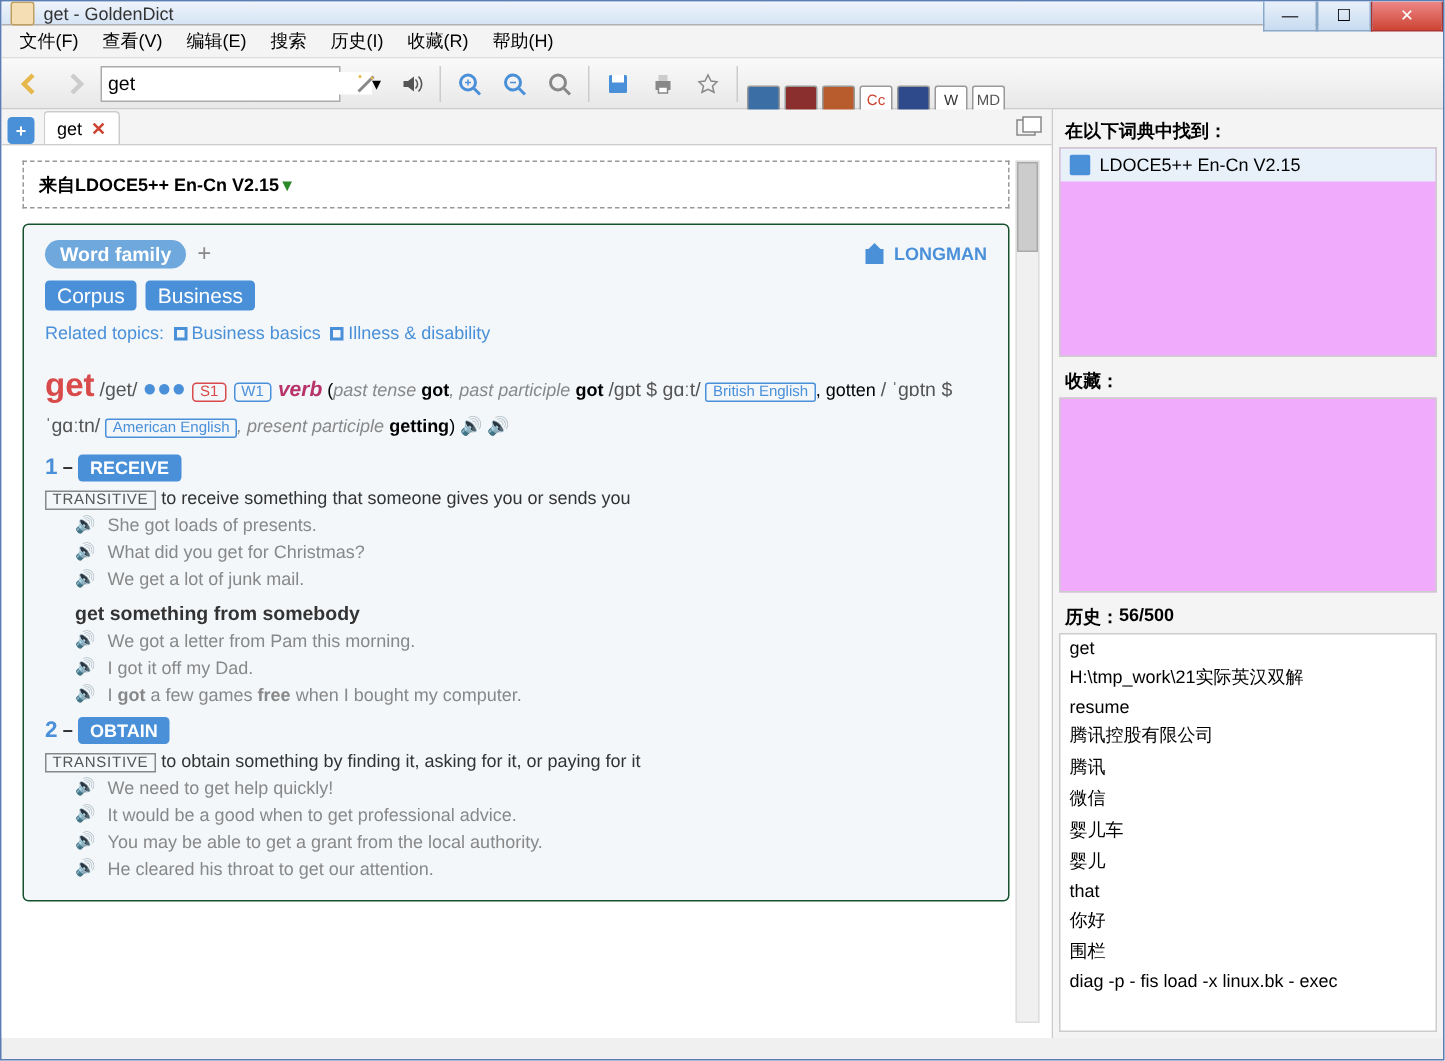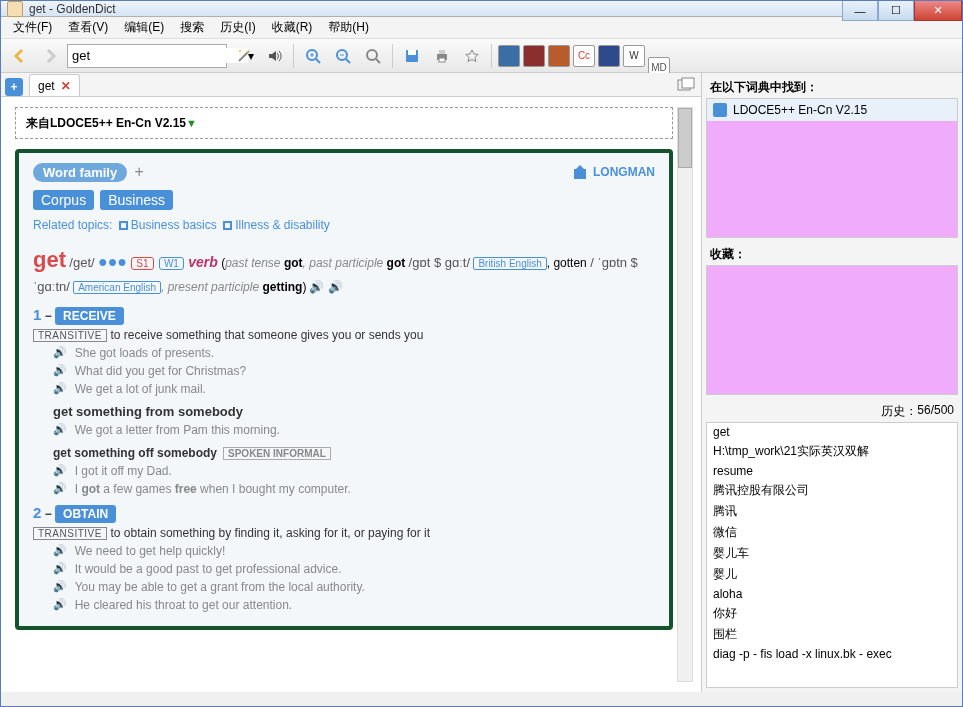--- a/index.html
+++ b/index.html
@@ -10,33 +10,33 @@
 .winbtns{position:absolute;right:0;top:0;display:flex}
 .winbtn{width:36px;height:20px;border:1px solid #8aa8c8;border-top:none;display:flex;align-items:center;justify-content:center;background:linear-gradient(#e8f0fa,#c8dcf0);font-size:11px}
 .winbtn.close{background:linear-gradient(#e88,#c43);color:#fff;width:48px;border-color:#a33}
 .menubar{height:22px;background:#f4f4f4;display:flex;align-items:center;padding:0 4px;border-bottom:1px solid #ddd}
 .menubar span{padding:2px 8px;cursor:default}
 .toolbar{height:34px;background:linear-gradient(#fafafa,#e8e8e8);display:flex;align-items:center;padding:0 6px;gap:4px;border-bottom:1px solid #ccc}
 .tbtn{width:26px;height:26px;border:1px solid transparent;border-radius:3px;display:flex;align-items:center;justify-content:center;cursor:pointer}
 .searchbox{display:flex;align-items:center;border:1px solid #aaa;background:#fff;height:24px;width:160px;padding:0 4px}
 .searchbox input{border:none;outline:none;flex:1;font-size:13px}
 .sep{width:1px;height:24px;background:#ccc;margin:0 2px}
-.dictbar{display:flex;gap:3px;align-items:center}
+.dictbar{display:flex;gap:3px;align-items:flex-end}
 .dictico{width:22px;height:22px;border:1px solid #999;border-radius:2px;display:flex;align-items:center;justify-content:center;font-size:10px}
 .main{display:flex;height:619px}
 .content{flex:1;display:flex;flex-direction:column;border-right:1px solid #ccc}
 .tabs{height:24px;display:flex;align-items:flex-end;padding:2px 4px 0;background:#f4f4f4;border-bottom:1px solid #ccc;position:relative}
 .addtab{width:18px;height:18px;background:#4a90d9;color:#fff;border-radius:3px;display:flex;align-items:center;justify-content:center;margin-right:6px;font-weight:bold}
 .tab{height:22px;background:#fff;border:1px solid #ccc;border-bottom:none;padding:2px 8px;display:flex;align-items:center;gap:6px;border-radius:3px 3px 0 0}
 .tab .x{color:#c43;font-weight:bold}
 .newwin{position:absolute;right:6px;top:4px;width:18px;height:16px}
 .article{flex:1;overflow-y:auto;background:#fff;padding:10px 28px 10px 14px;position:relative}
 .srcbox{border:1px dashed #999;padding:6px 10px;margin-bottom:10px;font-weight:bold;font-size:14px}
 .srcbox .arr{color:#2a8a2a;font-size:11px}
-.entry{background:#f3f7fa;border:4px solid #14532d;border-radius:4px;padding:10px 14px}
+.entry{background:#f3f7fa;border:1px solid #14532d;border-radius:4px;padding:10px 14px}
 .wf{display:inline-block;background:#6fa8dc;color:#fff;padding:2px 10px;border-radius:10px;font-weight:bold;font-size:13px}
 .plus{color:#888;font-size:16px;margin-left:4px}
 .badges{margin:8px 0;display:flex;gap:6px;align-items:center}
 .badge{background:#4a90d9;color:#fff;padding:2px 8px;border-radius:3px;font-size:14px}
 .longman{float:right;color:#4a90d9;font-weight:bold;font-size:13px;display:flex;align-items:center;gap:4px}
 .longman svg{width:18px;height:18px}
 .related{color:#4a90d9;font-size:12px;margin:6px 0 10px}
 .related .sq{display:inline-block;width:9px;height:9px;border:2px solid #4a90d9;margin:0 3px;vertical-align:middle}
 .hw{color:#d94a4a;font-size:22px;font-weight:bold}
 .pron{color:#555;font-size:13px}
@@ -58,21 +58,21 @@
 .ex .sp{color:#aaa;font-size:11px}
 .pattern{color:#333;font-weight:bold;margin:8px 0 2px 20px;font-size:13px}
 .reg{border:1px solid #aaa;color:#888;padding:0 4px;font-size:10px;margin-left:6px}
 .sidebar{width:260px;background:#f4f4f4;display:flex;flex-direction:column;padding:4px}
 .panel{margin-bottom:6px}
 .panel-h{font-size:12px;padding:2px 4px;font-weight:bold}
 .panel-b{background:#f0abfc;border:1px solid #ccc;overflow-y:auto}
 .dictlist{height:140px}
 .dictitem{padding:4px 6px;background:#e8f0fa;display:flex;align-items:center;gap:6px}
 .favbox{height:130px}
-.histhdr{display:flex;justify-content:flex-end;padding:2px 4px;font-weight:normal}
+.histhdr{display:flex;justify-content:flex-start;padding:2px 4px;font-weight:bold}
 .histlist{flex:1;background:#fff;border:1px solid #ccc;overflow-y:auto}
 .histitem{padding:2px 6px;font-size:12px;cursor:default;white-space:nowrap;overflow:hidden;text-overflow:ellipsis}
 .vscroll{position:absolute;right:8px;top:10px;bottom:10px;width:16px;background:#f0f0f0;border:1px solid #ddd}
 .vthumb{position:absolute;top:0;left:0;right:0;height:60px;background:#ccc;border:1px solid #aaa}
 </style>
 </head>
 <body>
 
 <div class="titlebar">
   <div class="ico"></div>
@@ -250,42 +250,41 @@
             </div>
           <div class="ex">
               <span class="sp">🔊</span>
               <span>We get a lot of junk mail.</span>
             </div>
           <div class="pattern">get something from somebody</div>
           <div class="ex">
               <span class="sp">🔊</span>
               <span>We got a letter from Pam this morning.</span>
             </div>
-          <div class="pattern"><span>get something off somebody</span><span class="reg">SPOKEN INFORMAL</span></div>
           <div class="ex">
               <span class="sp">🔊</span>
               <span>I got it off my Dad.</span>
             </div>
           <div class="ex">
               <span class="sp">🔊</span>
               <span><span>I </span><b>got</b><span> a few games </span><b>free</b><span> when I bought my computer.</span></span>
             </div>
         </div>
 
         <div class="sense">
           <span class="sn">2</span> <span class="minus">−</span>
           <span class="signpost">OBTAIN</span>
           <div class="def"><span class="trans">TRANSITIVE</span> <span>to obtain something by finding it, asking for it, or paying for it</span></div>
           <div class="ex">
               <span class="sp">🔊</span>
               <span>We need to get help quickly!</span>
             </div>
           <div class="ex">
               <span class="sp">🔊</span>
-              <span>It would be a good past to get professional advice.</span>
+              <span>It would be a good when to get professional advice.</span>
             </div>
           <div class="ex">
               <span class="sp">🔊</span>
               <span>You may be able to get a grant from the local authority.</span>
             </div>
           <div class="ex">
               <span class="sp">🔊</span>
               <span>He cleared his throat to get our attention.</span>
             </div>
         </div>
@@ -315,19 +314,19 @@
     </div>
     <div class="histlist" id="histlist">
         <div class="histitem">get</div>
         <div class="histitem">H:\tmp_work\21实际英汉双解</div>
         <div class="histitem">resume</div>
         <div class="histitem">腾讯控股有限公司</div>
         <div class="histitem">腾讯</div>
         <div class="histitem">微信</div>
         <div class="histitem">婴儿车</div>
         <div class="histitem">婴儿</div>
-        <div class="histitem">aloha</div>
+        <div class="histitem">that</div>
         <div class="histitem">你好</div>
         <div class="histitem">围栏</div>
         <div class="histitem">diag -p - fis load -x linux.bk - exec</div>
       </div>
   </div>
 </div>
 
 </body></html>

